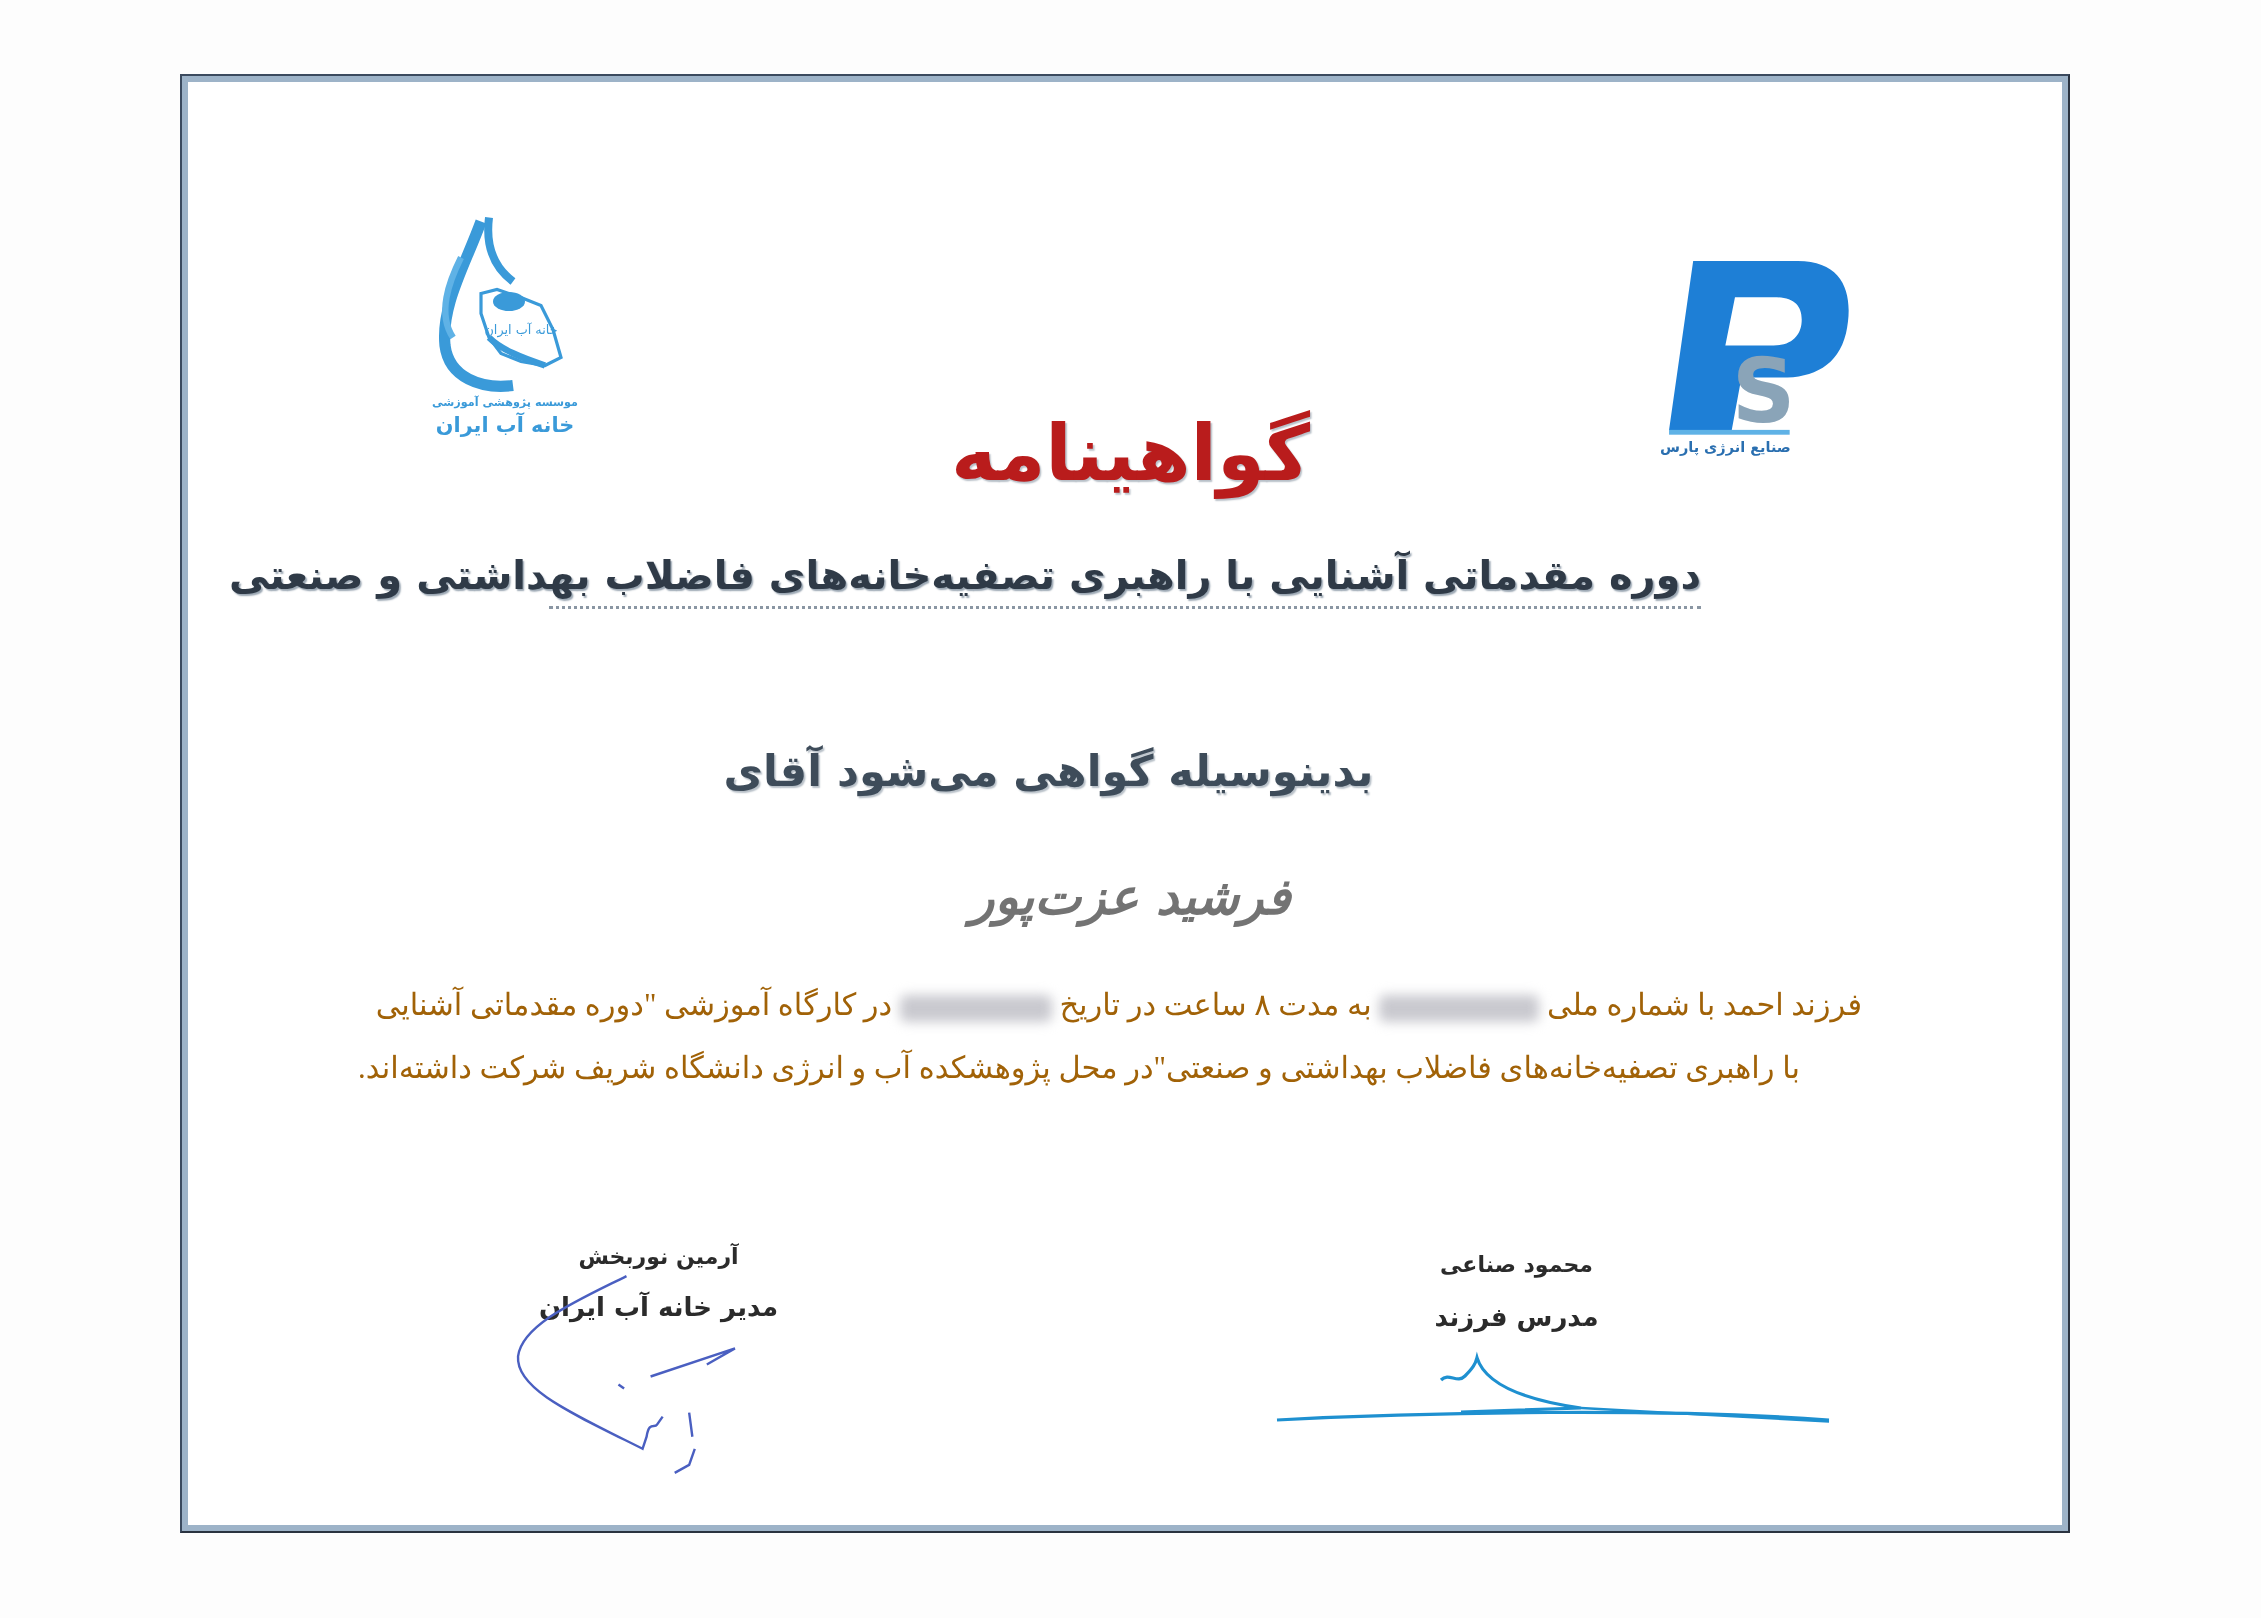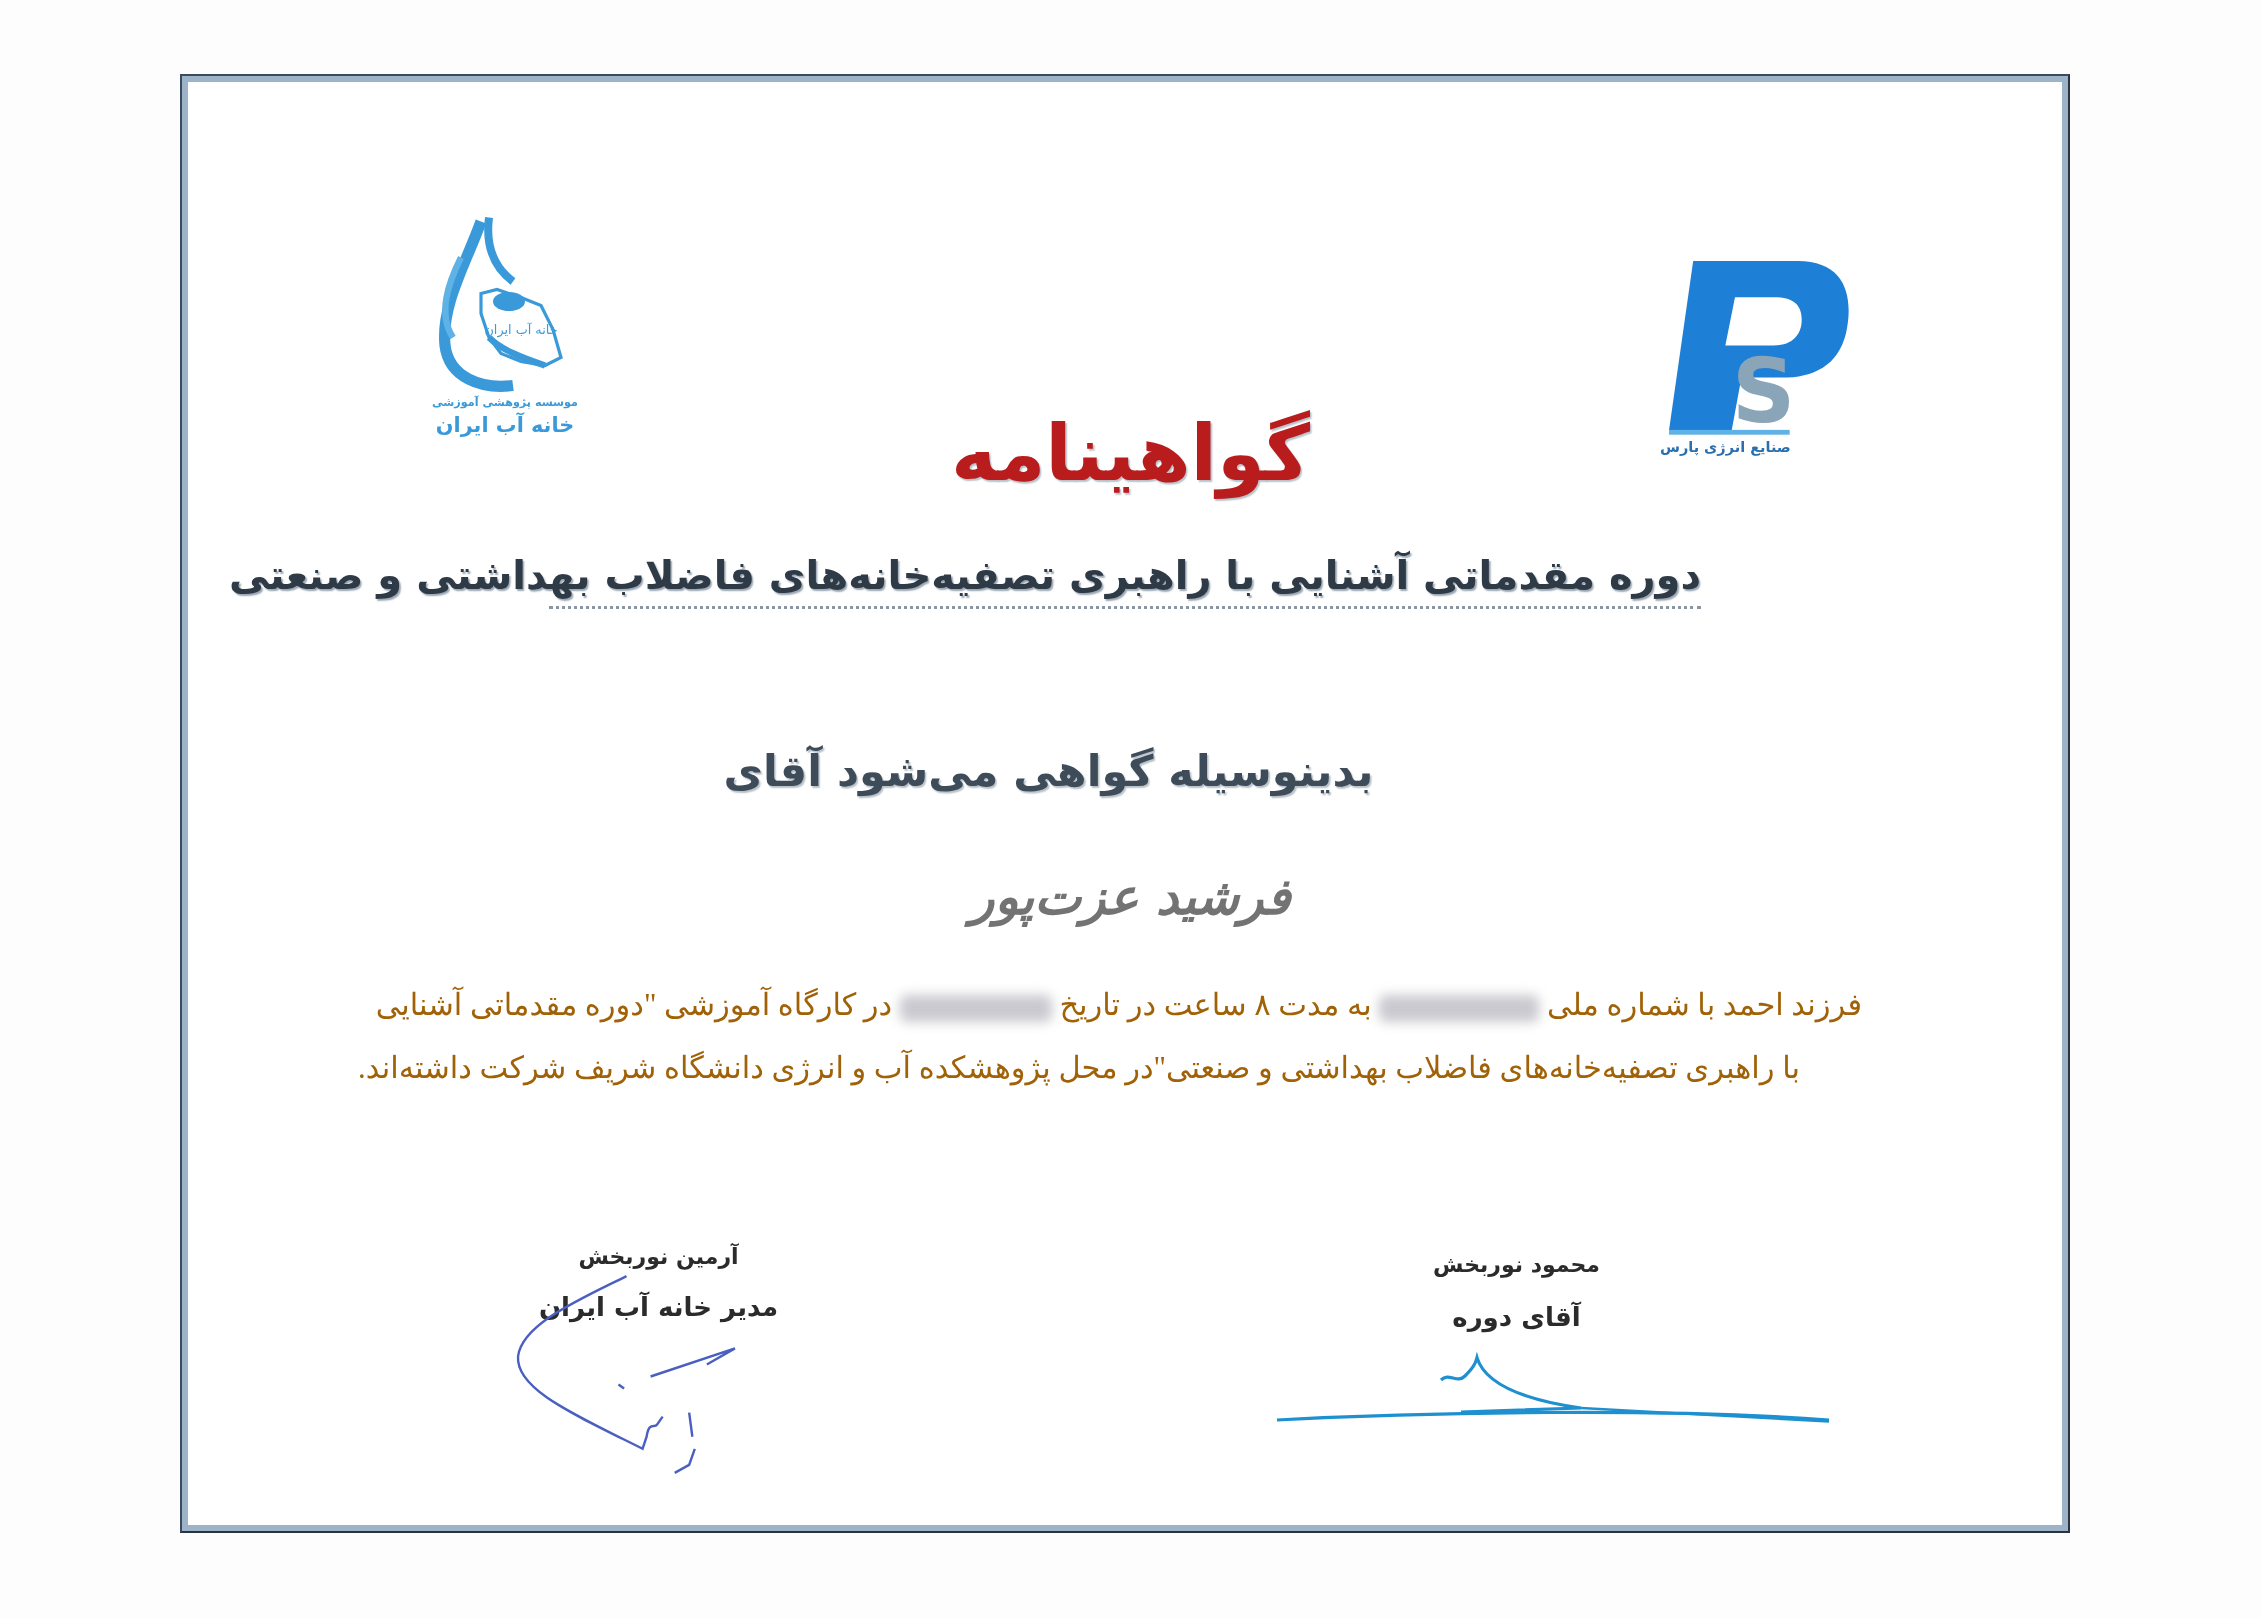--- a/index.html
+++ b/index.html
@@ -101,20 +101,20 @@
 
 <div class="abs sig-name sig-left-name">آرمین نوربخش</div>
 <div class="abs sig-role sig-left-role">مدیر خانه آب ایران</div>
 <svg style="position:absolute;left:506px;top:1268px" width="241" height="225" viewBox="0 0 300 280">
   <path d="M150 10 C90 40 20 70 15 110 C12 150 80 180 170 225 L175 210 C178 190 185 200 188 195 L195 185" fill="none" stroke="#4a5fc1" stroke-width="3"></path>
   <path d="M180 135 L285 100 L250 120" fill="none" stroke="#4a5fc1" stroke-width="3"></path>
   <path d="M228 180 L232 210 M235 225 L228 245 L210 255" fill="none" stroke="#4a5fc1" stroke-width="3"></path>
   <path d="M140 145 L147 150" stroke="#4a5fc1" stroke-width="3"></path>
 </svg>
 
-<div class="abs sig-name sig-right-name">محمود نوربخش</div>
-<div class="abs sig-role sig-right-role">آقای دوره</div>
+<div class="abs sig-name sig-right-name">محمود صناعی</div>
+<div class="abs sig-role sig-right-role">مدرس فرزند</div>
 <svg style="position:absolute;left:1268px;top:1356px" width="578" height="80" viewBox="0 0 720 100">
   <path d="M10 80 C200 70 500 65 700 80" fill="none" stroke="#1e90d0" stroke-width="4"></path>
   <path d="M215 30 C225 20 235 35 245 25 C255 15 258 10 260 2 C270 35 320 55 390 65 L240 70" fill="none" stroke="#1e90d0" stroke-width="4"></path>
   <path d="M390 65 C470 70 560 75 700 82" fill="none" stroke="#1e90d0" stroke-width="3"></path>
 </svg>
 
 
 </body></html>

